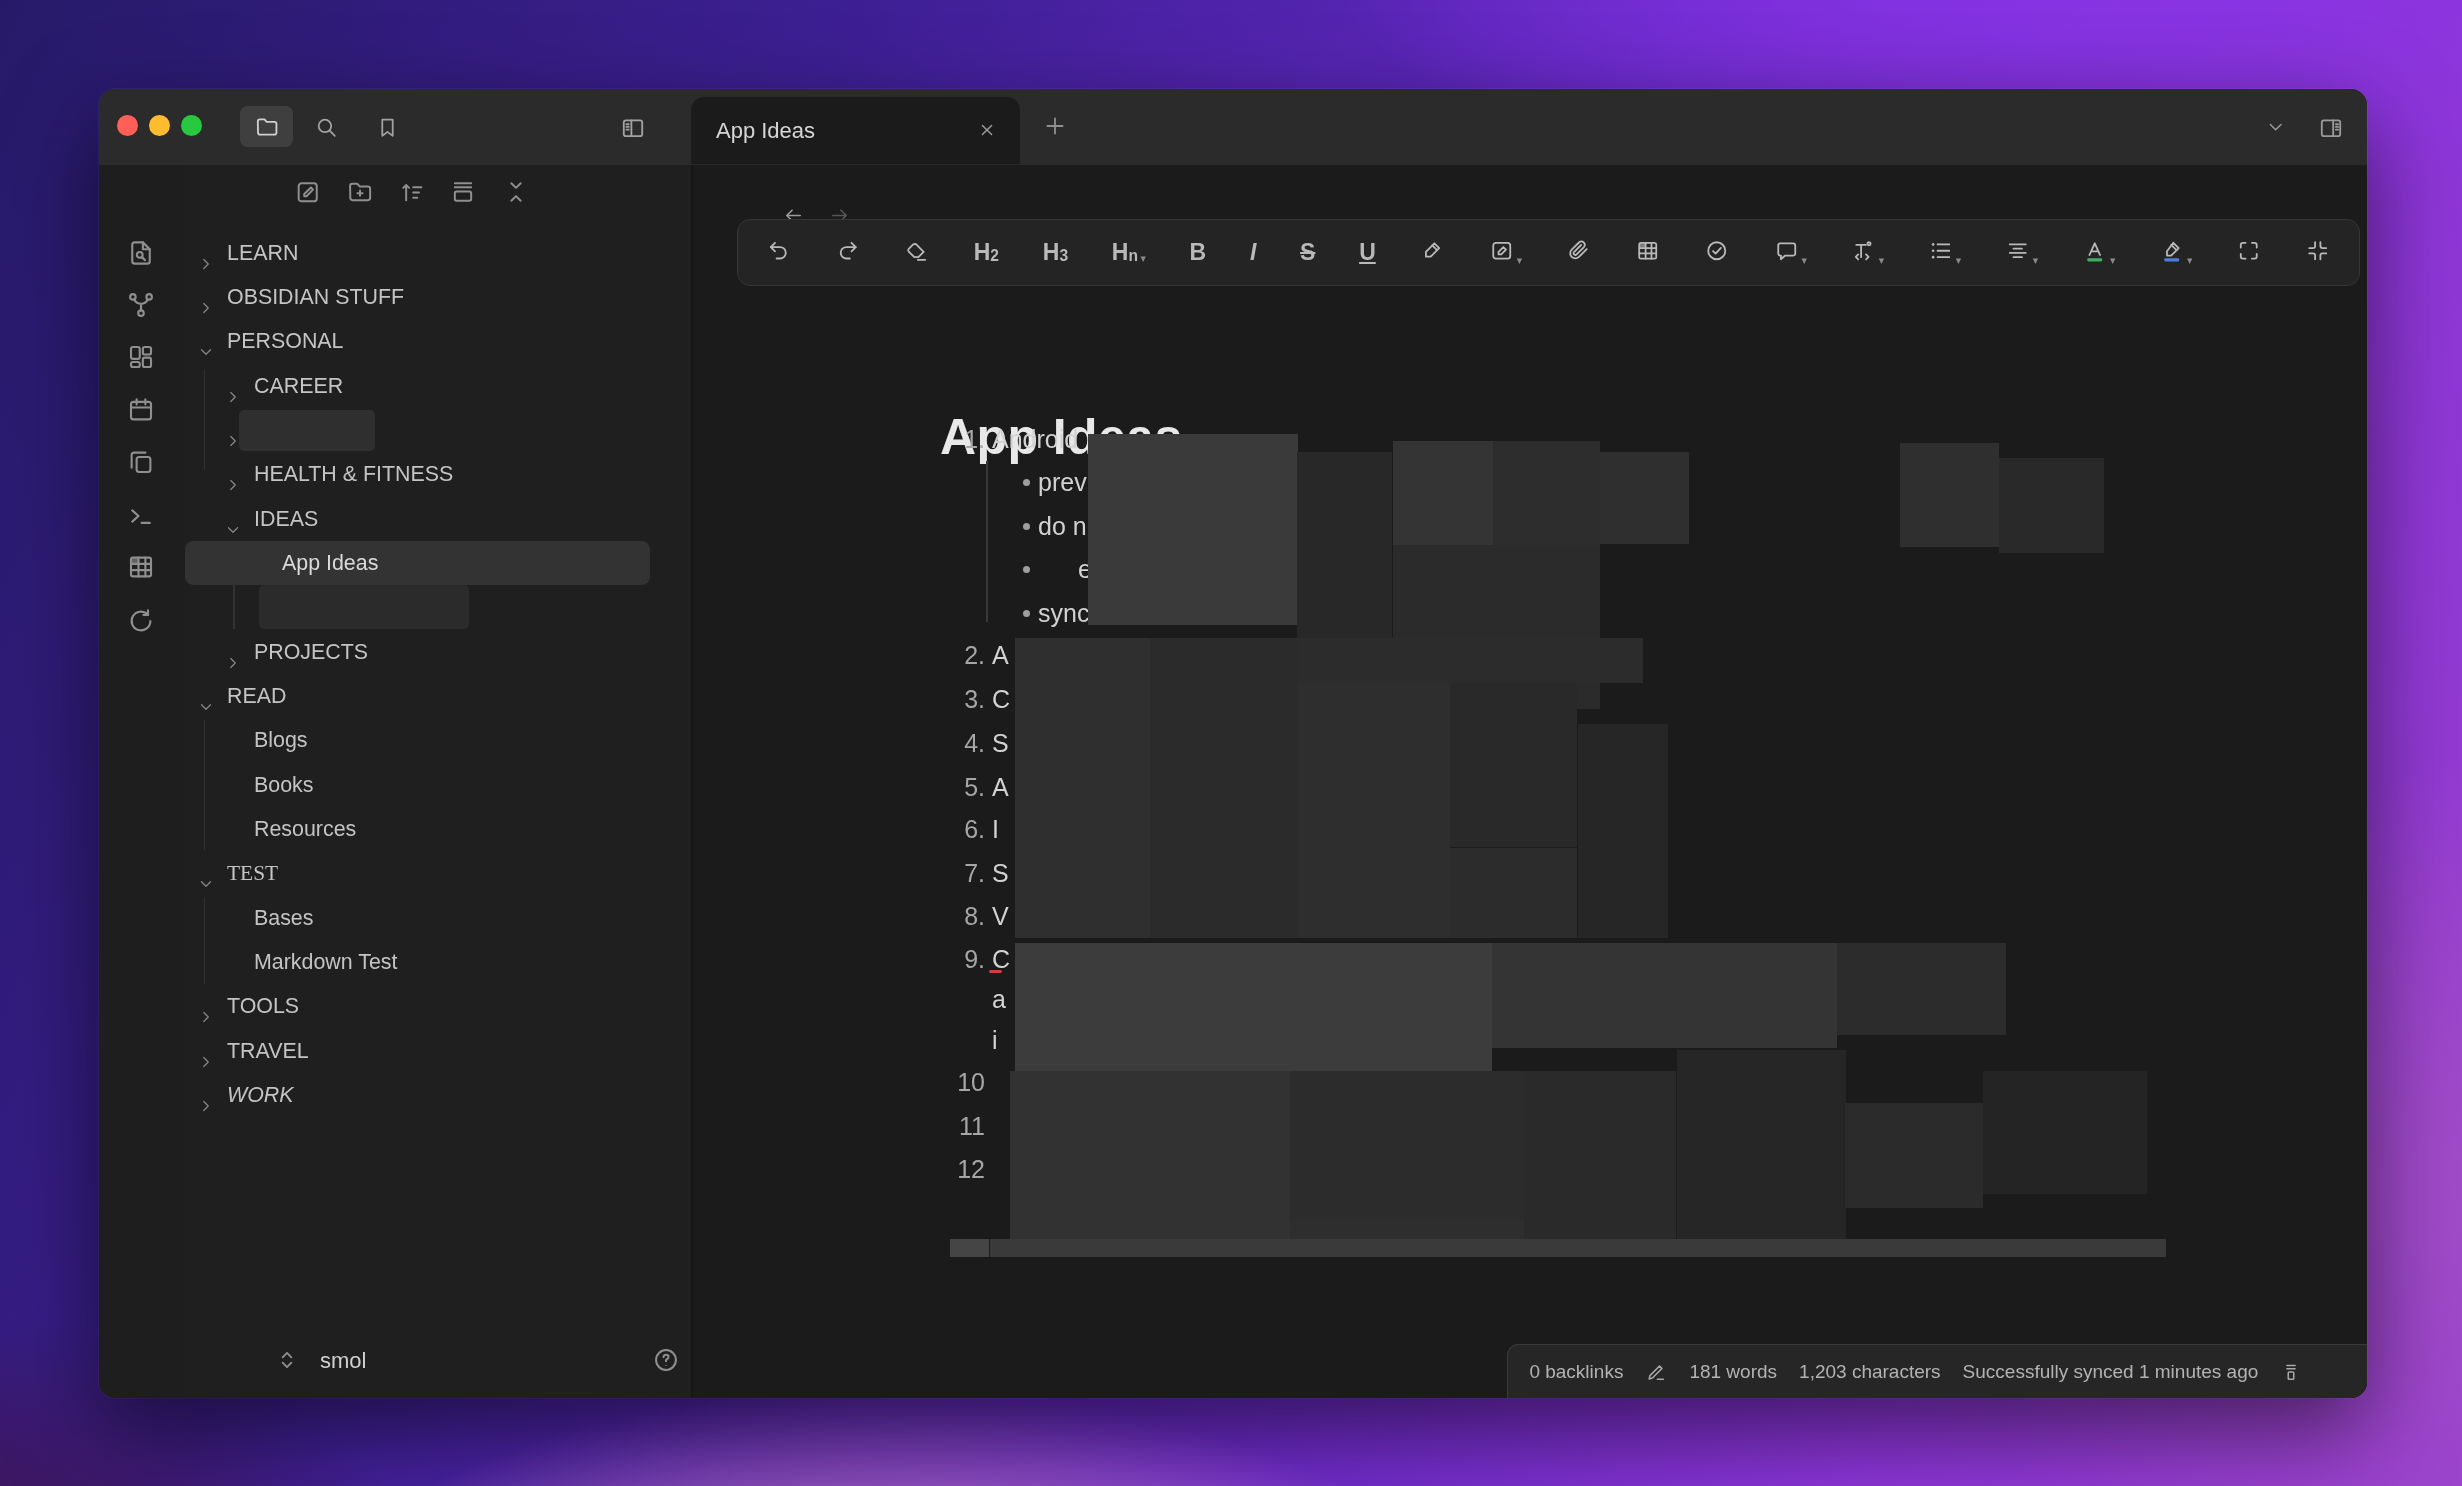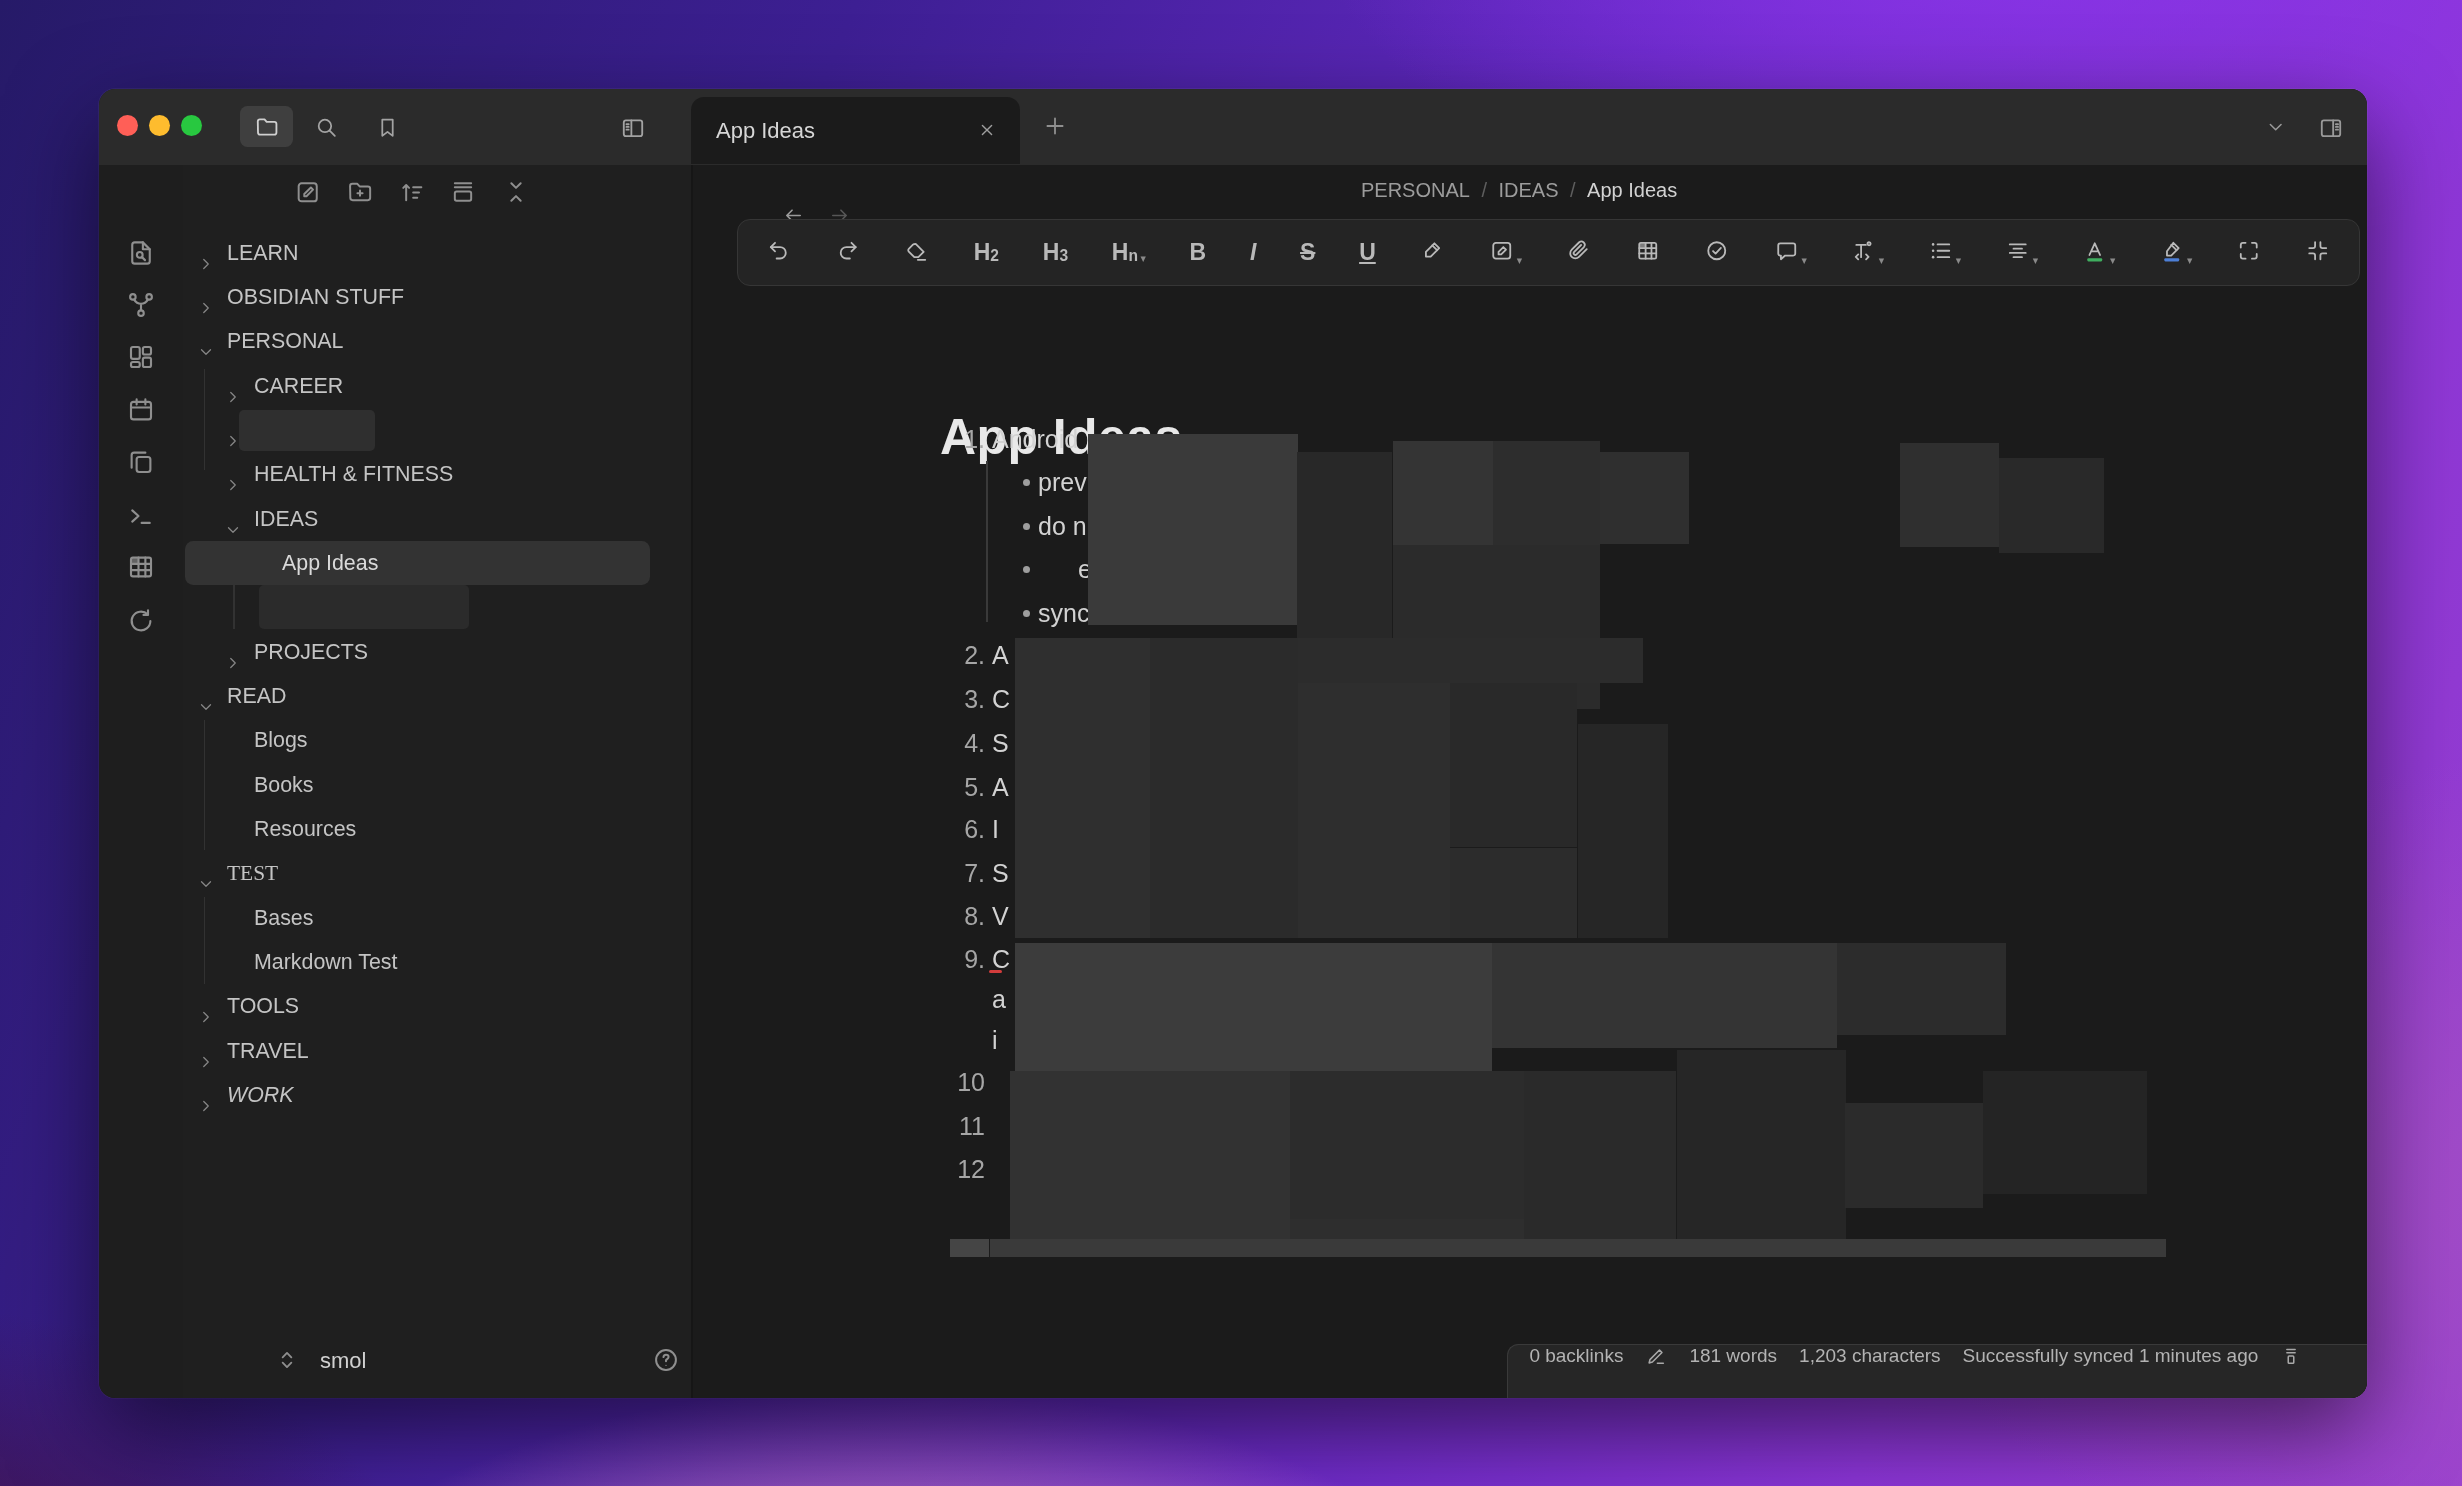--- a/index.html
+++ b/index.html
@@ -40,21 +40,21 @@
   .toolbar{position:absolute;left:44px;top:54px;width:1623px;height:67px;background:#242424;border:1.6px solid #363636;
     border-radius:13px;display:flex;align-items:center;justify-content:space-between;padding:0 28px;box-sizing:border-box;color:#b9b9b9;}
   .tbtn{display:flex;align-items:flex-end;position:relative;color:#b9b9b9;}
   .tbtn .txt{font-size:23px;font-weight:600;line-height:25px;}
   .tbtn .caret{font-size:10.7px;color:#8a8a8a;margin-left:2.5px;align-self:flex-end;}
   .h1title{position:absolute;left:247px;top:243px;font-size:50px;font-weight:700;color:#e8e8e8;letter-spacing:0.4px;}
   .lrow{position:absolute;height:44px;line-height:44px;font-size:25px;color:#d2d2d2;white-space:nowrap;}
   .lnum{position:absolute;width:58px;text-align:right;color:#a6a6a6;}
   .bdot{position:absolute;width:7.4px;height:7.4px;border-radius:50%;background:#9e9e9e;}
   .statusbar{position:absolute;right:0;bottom:0;width:860px;height:54px;background:#262626;border:1.6px solid #3a3a3a;
-    border-radius:11.5px 0 15px 0;border-right:none;border-bottom:none;display:flex;gap:22px;
+    border-radius:11.5px 0 15px 0;border-right:none;border-bottom:none;display:flex;align-items:center;gap:22px;
     padding:0 21.4px;box-sizing:border-box;font-size:19px;color:#b3b3b3;white-space:nowrap;}
   .statusbar .sicon{color:#a8a8a8;display:flex;}
 </style>
 </head>
 <body>
 
 <div class="stage">
   <div class="win">
 
     <div class="titlebar">
@@ -358,23 +358,20 @@
           </span>
         </div>
       <div class="iconbtn" style="left:135px;top:39px;color:#565656;">
           <span>
             <svg width="23" height="23" viewBox="0 0 24 24" fill="none" stroke="currentColor" stroke-width="1.7" stroke-linecap="round" stroke-linejoin="round">
               <path d="M5 12h14M13.5 6.5L19 12l-5.5 5.5"></path>
             </svg>
           </span>
         </div>
 
-      <div class="crumb" style="left:668px;">
-        <span class="dim">PERSONAL</span><span class="sep">/</span><span class="dim">IDEAS</span><span class="sep">/</span><span class="cur">App Ideas</span>
-      </div>
       <div class="iconbtn" style="left:1674px;top:38px;color:#a0a0a0;">
           <span>
             <svg width="25" height="25" viewBox="0 0 24 24" fill="none" stroke="currentColor" stroke-width="1.7" stroke-linecap="round" stroke-linejoin="round">
               <path d="M12 6.5C10.5 5 8.5 4.5 5.5 4.5v13.8c3 0 5 .5 6.5 2 1.5-1.5 3.5-2 6.5-2V4.5c-3 0-5 .5-6.5 2z"></path>
               <path d="M12 6.5v13.8"></path>
             </svg>
           </span>
         </div>
 
       <div class="toolbar" id="toolbar">

